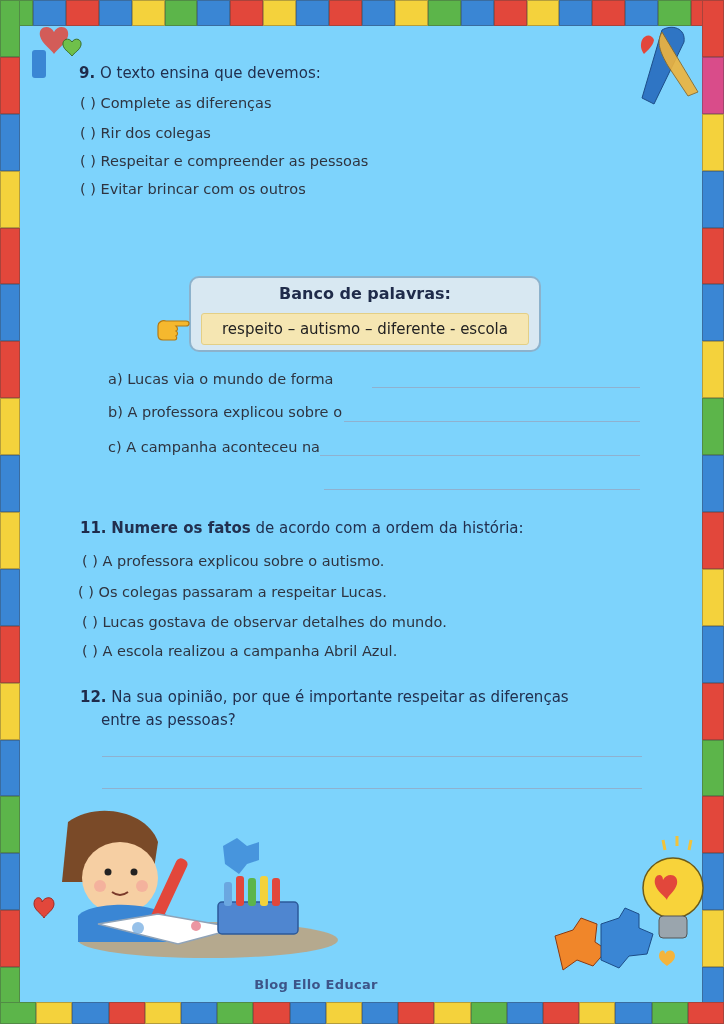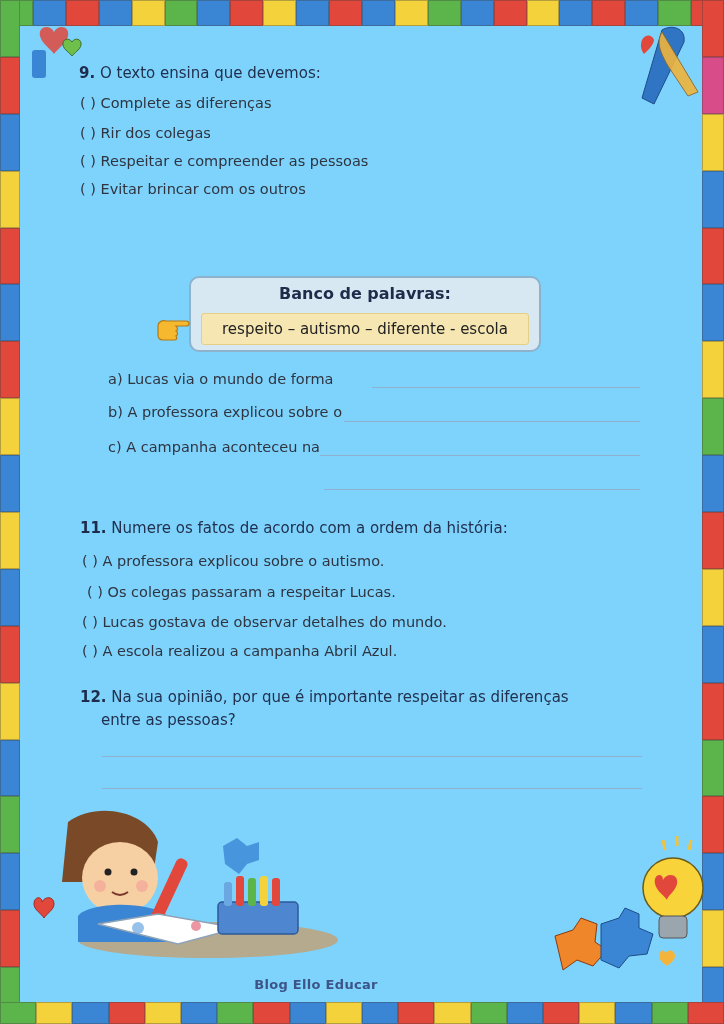--- a/index.html
+++ b/index.html
@@ -192,24 +192,24 @@
   <div class="opt" style="left:108px;top:371px">a) Lucas via o mundo de forma</div>
   <div class="fill-line" style="left:372px;top:387px;width:268px"></div>
   <div class="opt" style="left:108px;top:404px">b) A professora explicou sobre o</div>
   <div class="fill-line" style="left:344px;top:421px;width:296px"></div>
   <div class="opt" style="left:108px;top:439px">c) A campanha aconteceu na</div>
   <div class="fill-line" style="left:320px;top:455px;width:320px"></div>
   <div class="fill-line" style="left:324px;top:489px;width:316px"></div>
 
   <div class="q-title" style="left:80px;top:519px">
     <span class="q-num">11.</span>
-    <span style="font-weight:normal">Numere os fatos</span><span> de acordo com a ordem da história:</span>
+    <span style="font-weight:bold">Numere os fatos</span><span> de acordo com a ordem da história:</span>
   </div>
   <div class="opt" style="left:82px;top:553px">( ) A professora explicou sobre o autismo.</div>
-  <div class="opt" style="left:87px;top:584px">( ) Os colegas passaram a respeitar Lucas.</div>
+  <div class="opt" style="left:78px;top:584px">( ) Os colegas passaram a respeitar Lucas.</div>
   <div class="opt" style="left:82px;top:614px">( ) Lucas gostava de observar detalhes do mundo.</div>
   <div class="opt" style="left:82px;top:643px">( ) A escola realizou a campanha Abril Azul.</div>
 
   <div class="q-title" style="left:80px;top:688px">
     <span class="q-num">12.</span>
     <span>Na sua opinião, por que é importante respeitar as diferenças</span>
   </div>
   <div class="q-title" style="left:101px;top:711px">entre as pessoas?</div>
   <div class="fill-line" style="left:102px;top:756px;width:540px"></div>
   <div class="fill-line" style="left:102px;top:788px;width:540px"></div>

